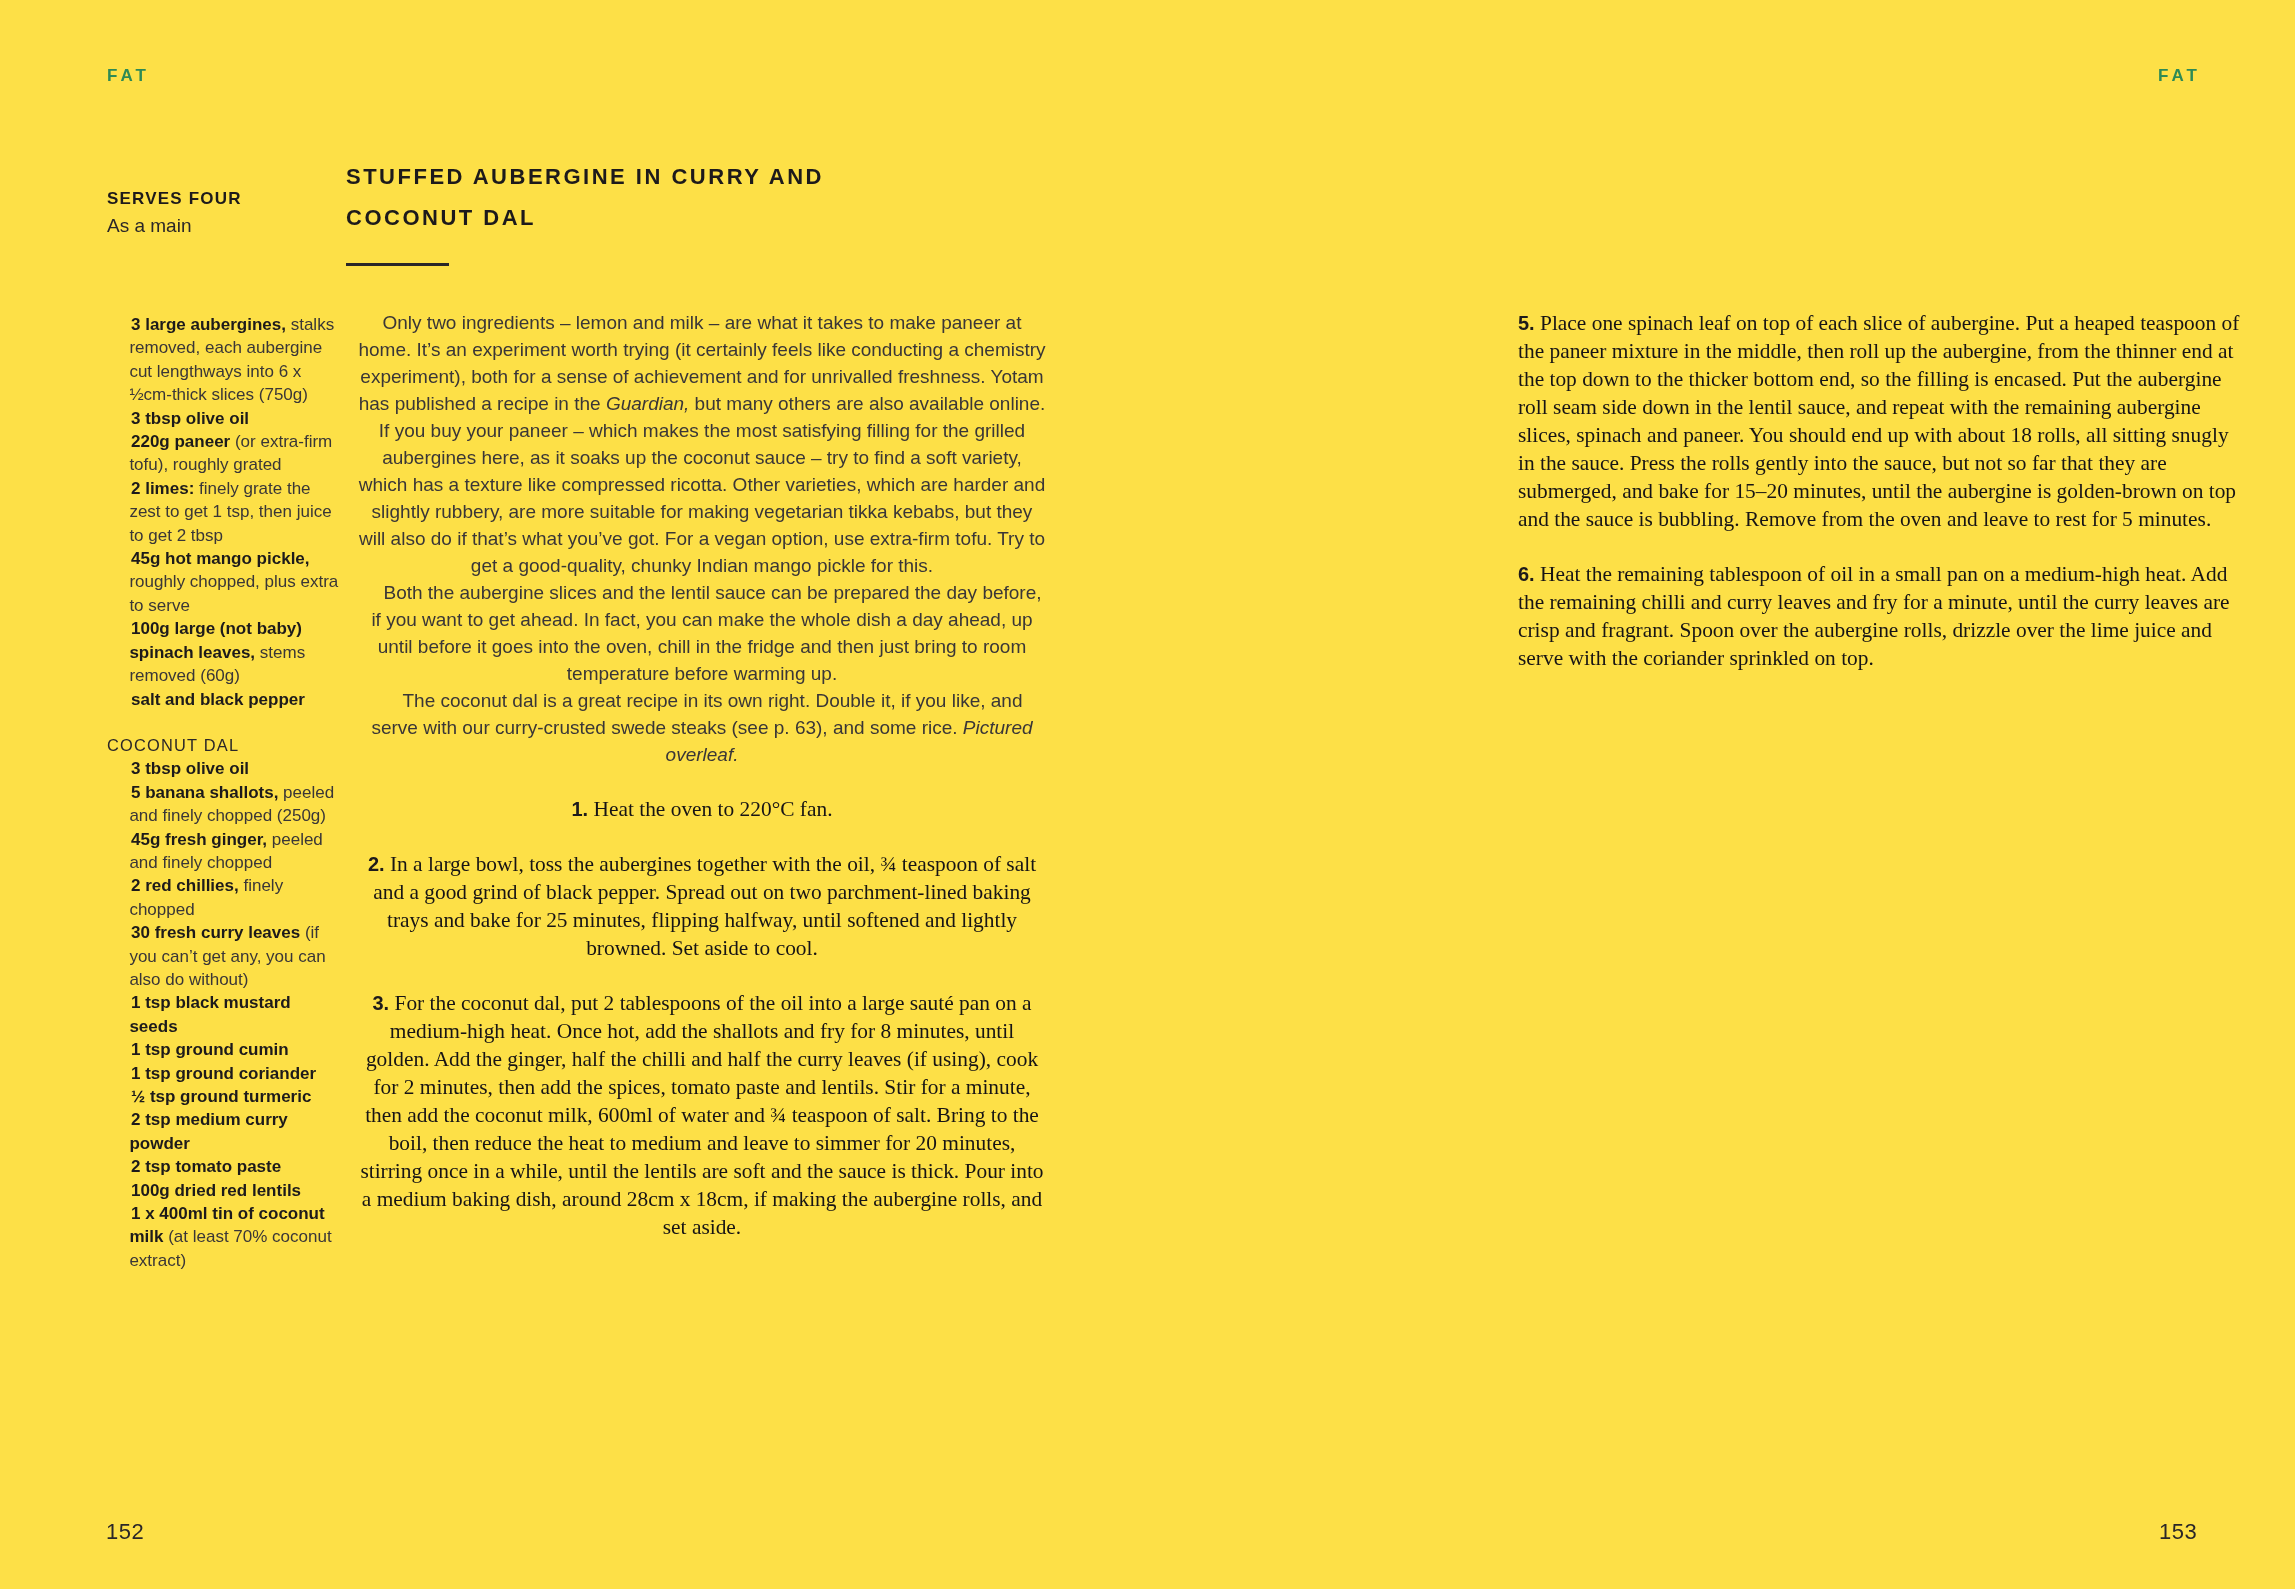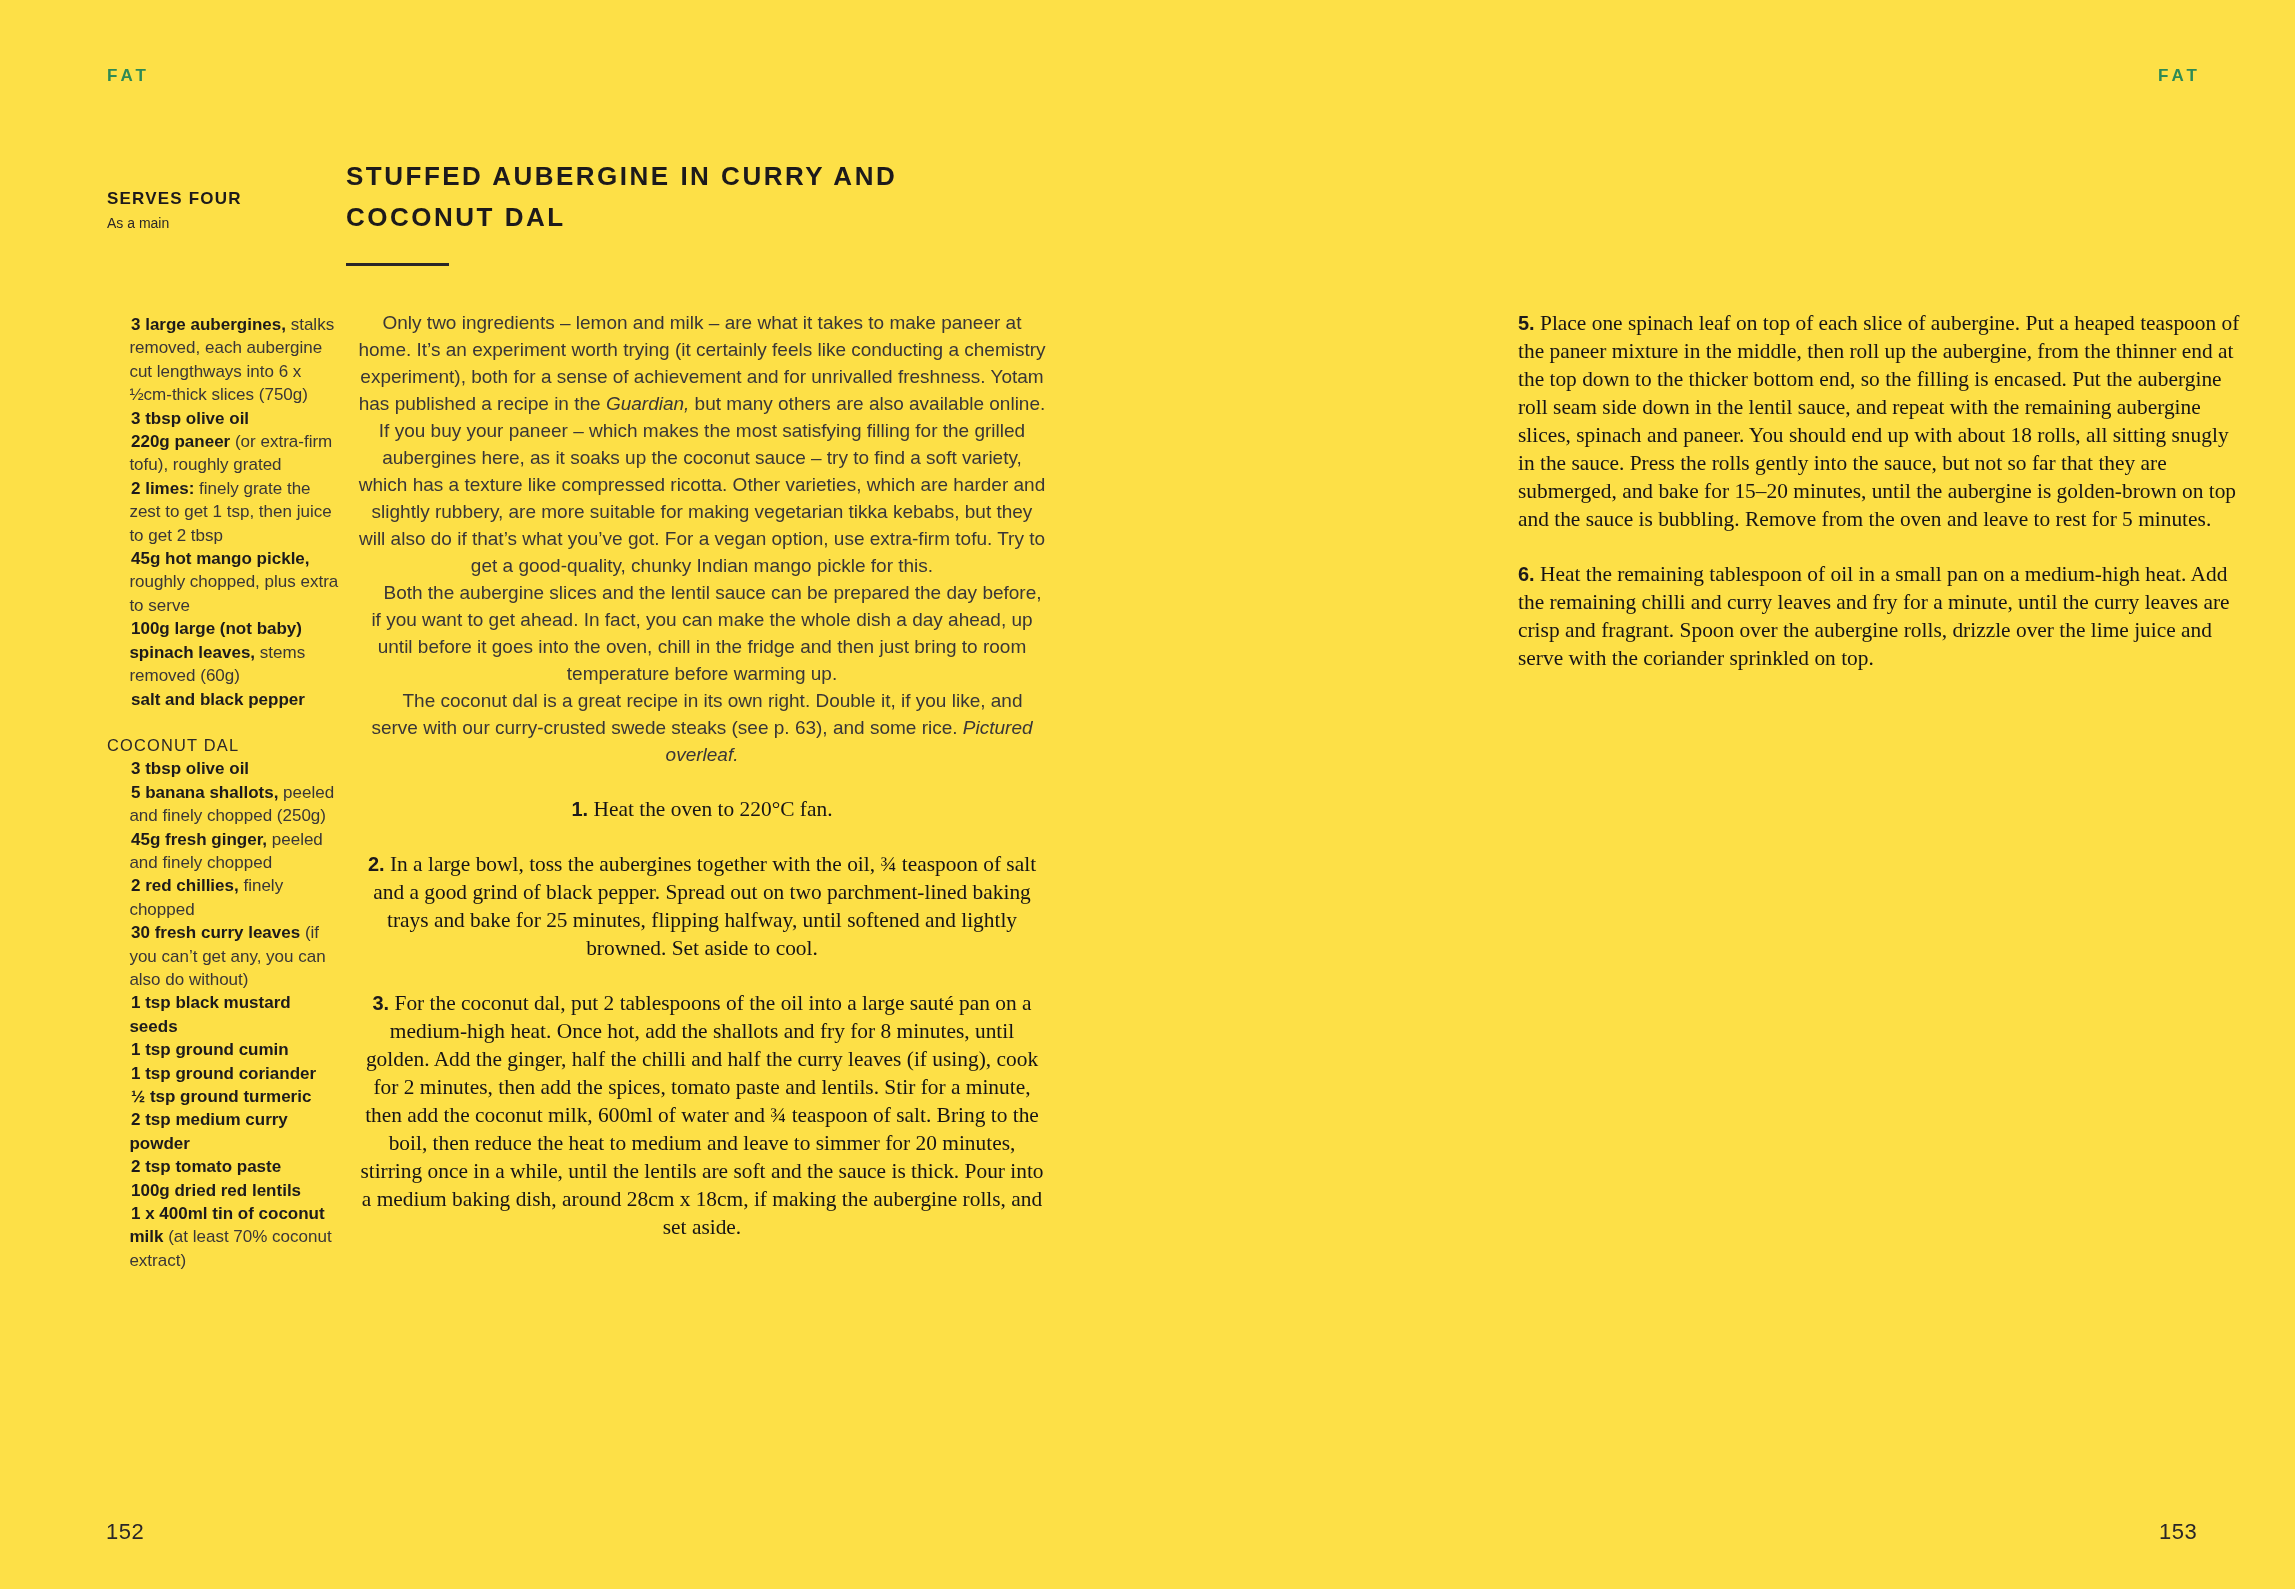--- a/index.html
+++ b/index.html
@@ -33,38 +33,38 @@
   .folio.left  { left: 106px; }
   .folio.right { left: 2159px; }
 
   
   .serves-block { position: absolute; left: 107px; top: 157px; }
   .serves-line {
     font-size: 17px; font-weight: 700; letter-spacing: 1.2px;
     color: #1d1a1b;
     margin-top: 32px;
   }
-  .serves-sub { font-size: 14px; margin-top: 6px; color: #2b2728; }
+  .serves-sub { font-size: 19px; margin-top: 6px; color: #2b2728; }
 
   
   .ingredients {
     position: absolute; left: 107px; top: 313px; width: 234px;
     font-size: 17px; line-height: 23.4px; color: #3a3637;
   }
   .ing-group-title {
     font-size: 16.4px; letter-spacing: 1.2px; color: #2b2728;
     margin: 23px 0 0 0;
   }
   .ing-item { padding-left: 22.4px; text-indent: -22.4px; }
   .ing-item strong { font-weight: 700; color: #1d1a1b; margin-left: 24px; }
 
   
   .recipe-title {
     position: absolute; left: 346px; top: 156px; width: 723px;
-    font-size: 26px; font-weight: 700; letter-spacing: 2.5px;
+    font-size: 22px; font-weight: 700; letter-spacing: 2.5px;
     line-height: 41px; color: #1d1a1b;
   }
   .title-rule {
     position: absolute; left: 346px; top: 263px;
     width: 103px; height: 3px; background: #2a2627;
   }
 
   
   .main-col {
     position: absolute; left: 356px; top: 309px; width: 692px; text-align: center;

